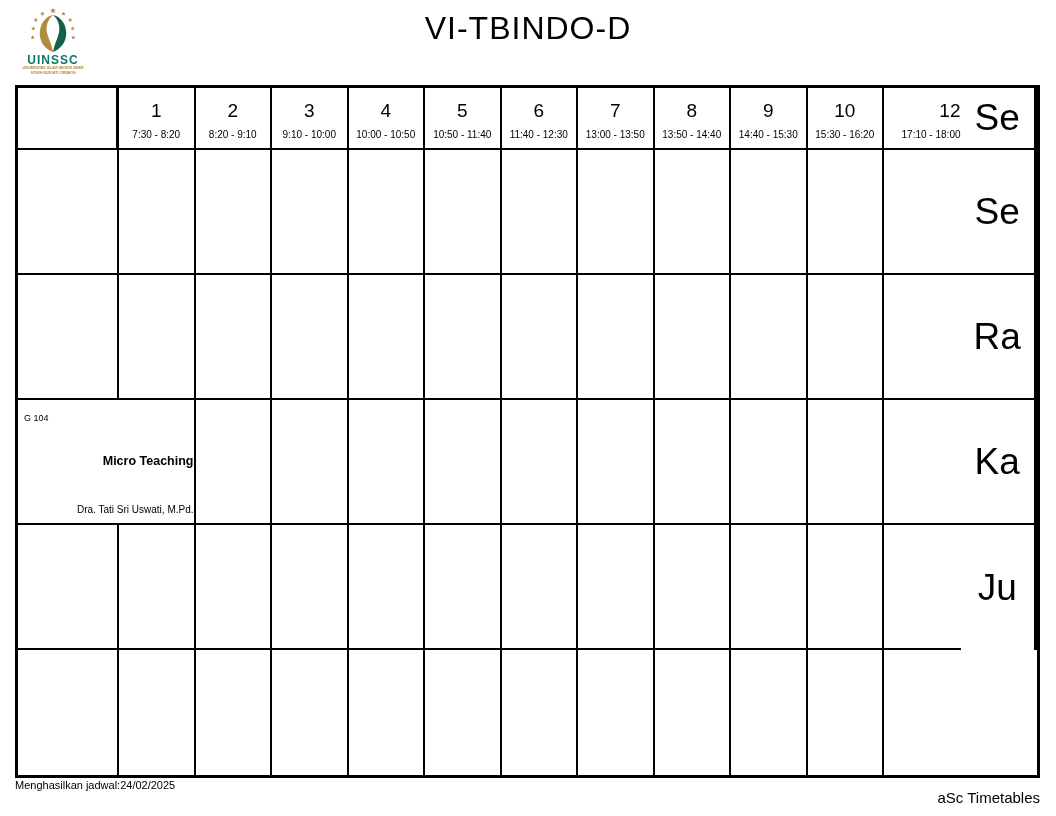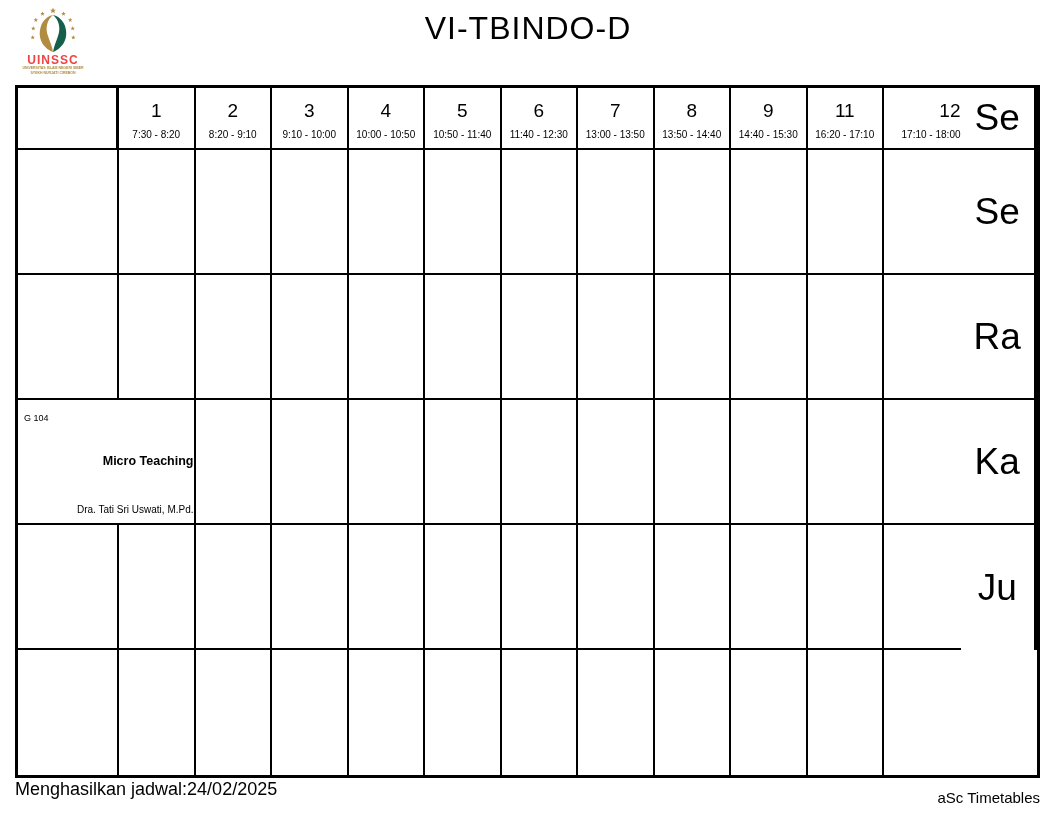--- a/index.html
+++ b/index.html
@@ -75,21 +75,21 @@
     transform: translateY(-58%);
     text-align: right; font-weight: bold; font-size: 12.5px;
   }
   .lesson .teacher {
     position: absolute; bottom: 8px; left: 0; right: 0;
     text-align: right; font-size: 10px; white-space: nowrap;
   }
 
   
   .footer-left {
-    position: absolute; left: 15px; top: 779px; font-size: 18px;
+    position: absolute; left: 15px; top: 779px; font-size: 11px;
   }
   .footer-right {
     position: absolute; right: 16px; top: 789px; font-size: 15px; margin-left: 36px;
   }
 </style>
 </head>
 <body>
 
 <div class="logo">
   <svg width="72" height="48" viewBox="0 0 72 48">
@@ -105,21 +105,21 @@
       <use href="#st" transform="translate(46.5,8.8)"></use>
       <use href="#st" transform="translate(53.2,15.0)"></use>
       <use href="#st" transform="translate(55.7,23.4)"></use>
       <use href="#st" transform="translate(56.3,32.4)"></use>
       <path d="M36 47 C 26 43, 20 33, 24 21 C 26 15, 31 11, 36 10 C 30 15, 28 23, 31 31 C 33 37, 35 41, 36 47 Z"></path>
     </g>
     <g fill="#15604A">
       <path d="M36 47 C 46 43, 52 33, 48 21 C 46 15, 41 11, 36 10 C 42 15, 44 23, 41 31 C 39 37, 37 41, 36 47 Z"></path>
     </g>
   </svg>
-  <div class="logo-name" style="color: #ef4444;">UINSSC</div>
+  <div class="logo-name" style="color: #0f766e;">UINSSC</div>
   <div class="logo-sub" style="color: rgb(176, 139, 65);">UNIVERSITAS ISLAM NEGERI SIBER</div>
   <div class="logo-sub" style="color: rgb(176, 139, 65);">SYEKH NURJATI CIREBON</div>
 </div>
 
 <div class="page-title">VI-TBINDO-D</div>
 
 <div class="timetable">
 
   <div class="cell corner"></div>
   <div class="cell colhead">
@@ -152,22 +152,22 @@
   </div>
   <div class="cell colhead">
     <div class="num">8</div>
     <div class="time">13:50 - 14:40</div>
   </div>
   <div class="cell colhead">
     <div class="num">9</div>
     <div class="time">14:40 - 15:30</div>
   </div>
   <div class="cell colhead">
-    <div class="num">11</div>
-    <div class="time">16:20 - 17:10</div>
+    <div class="num">10</div>
+    <div class="time">15:30 - 16:20</div>
   </div>
   <div class="cell colhead cl">
     <div class="num">12</div>
     <div class="time">17:10 - 18:00</div>
   </div>
 
   <div class="cell day">Se</div>
   <div class="cell"></div>
   <div class="cell"></div>
   <div class="cell"></div>

